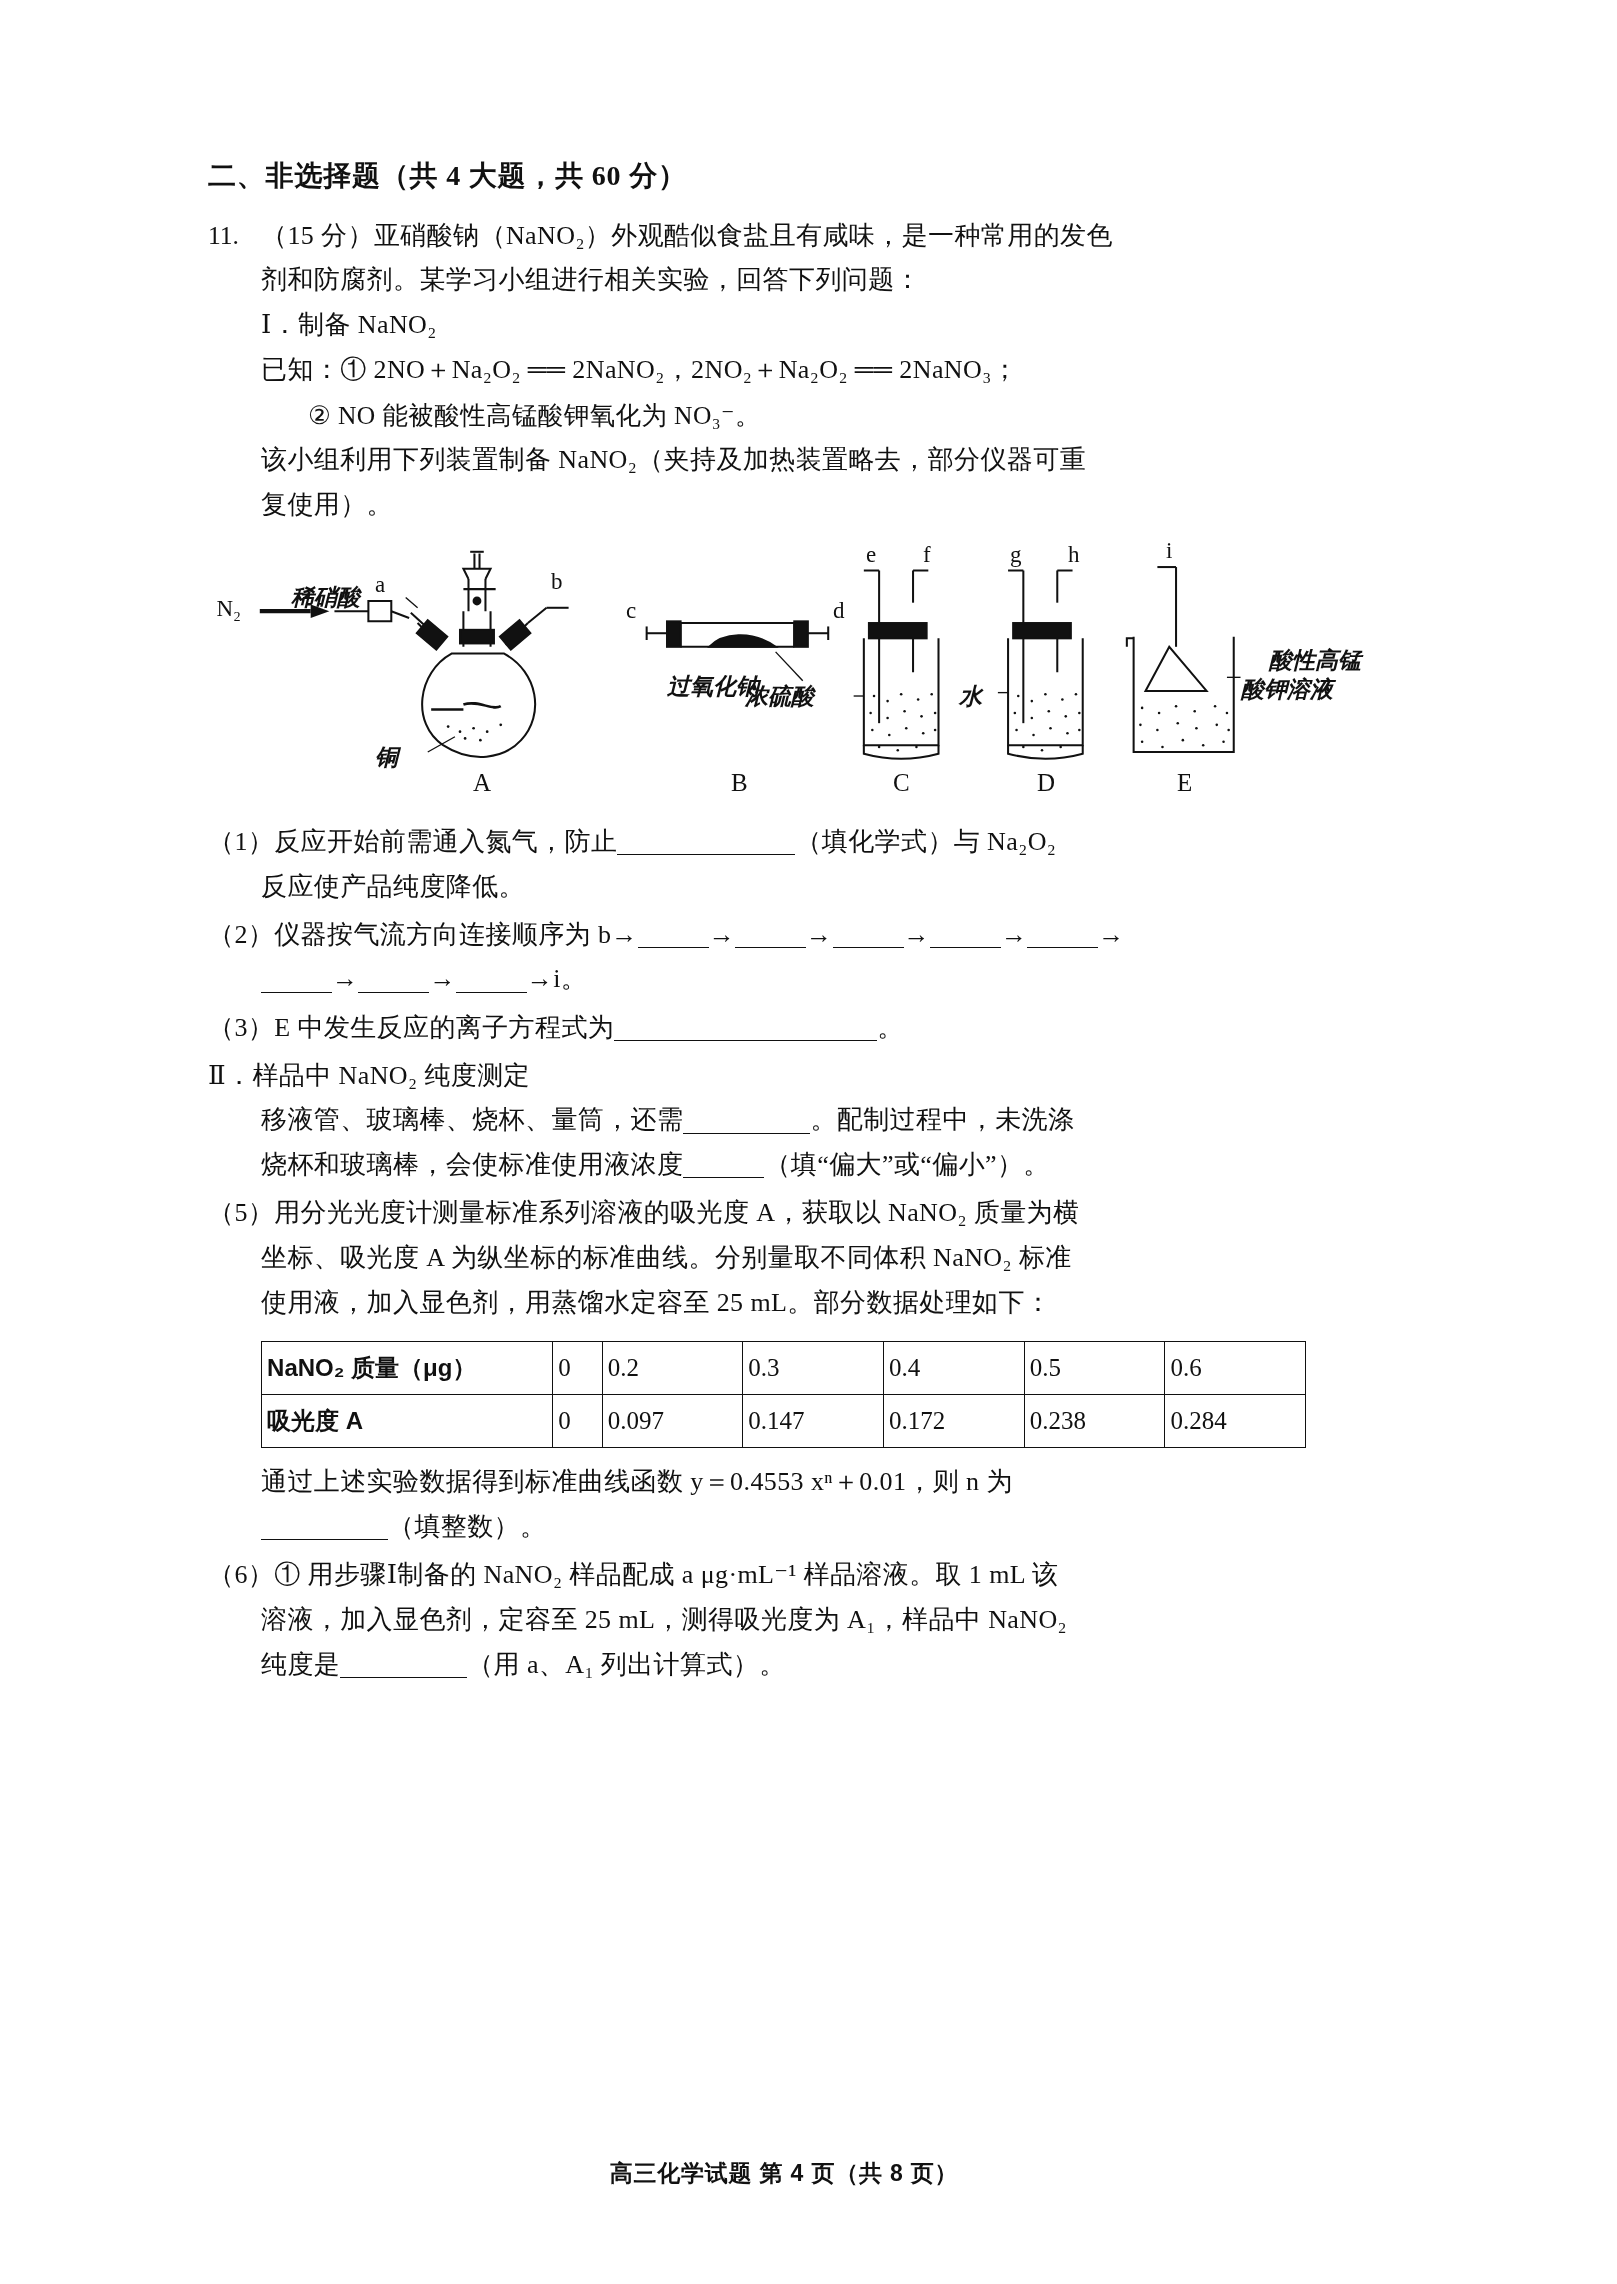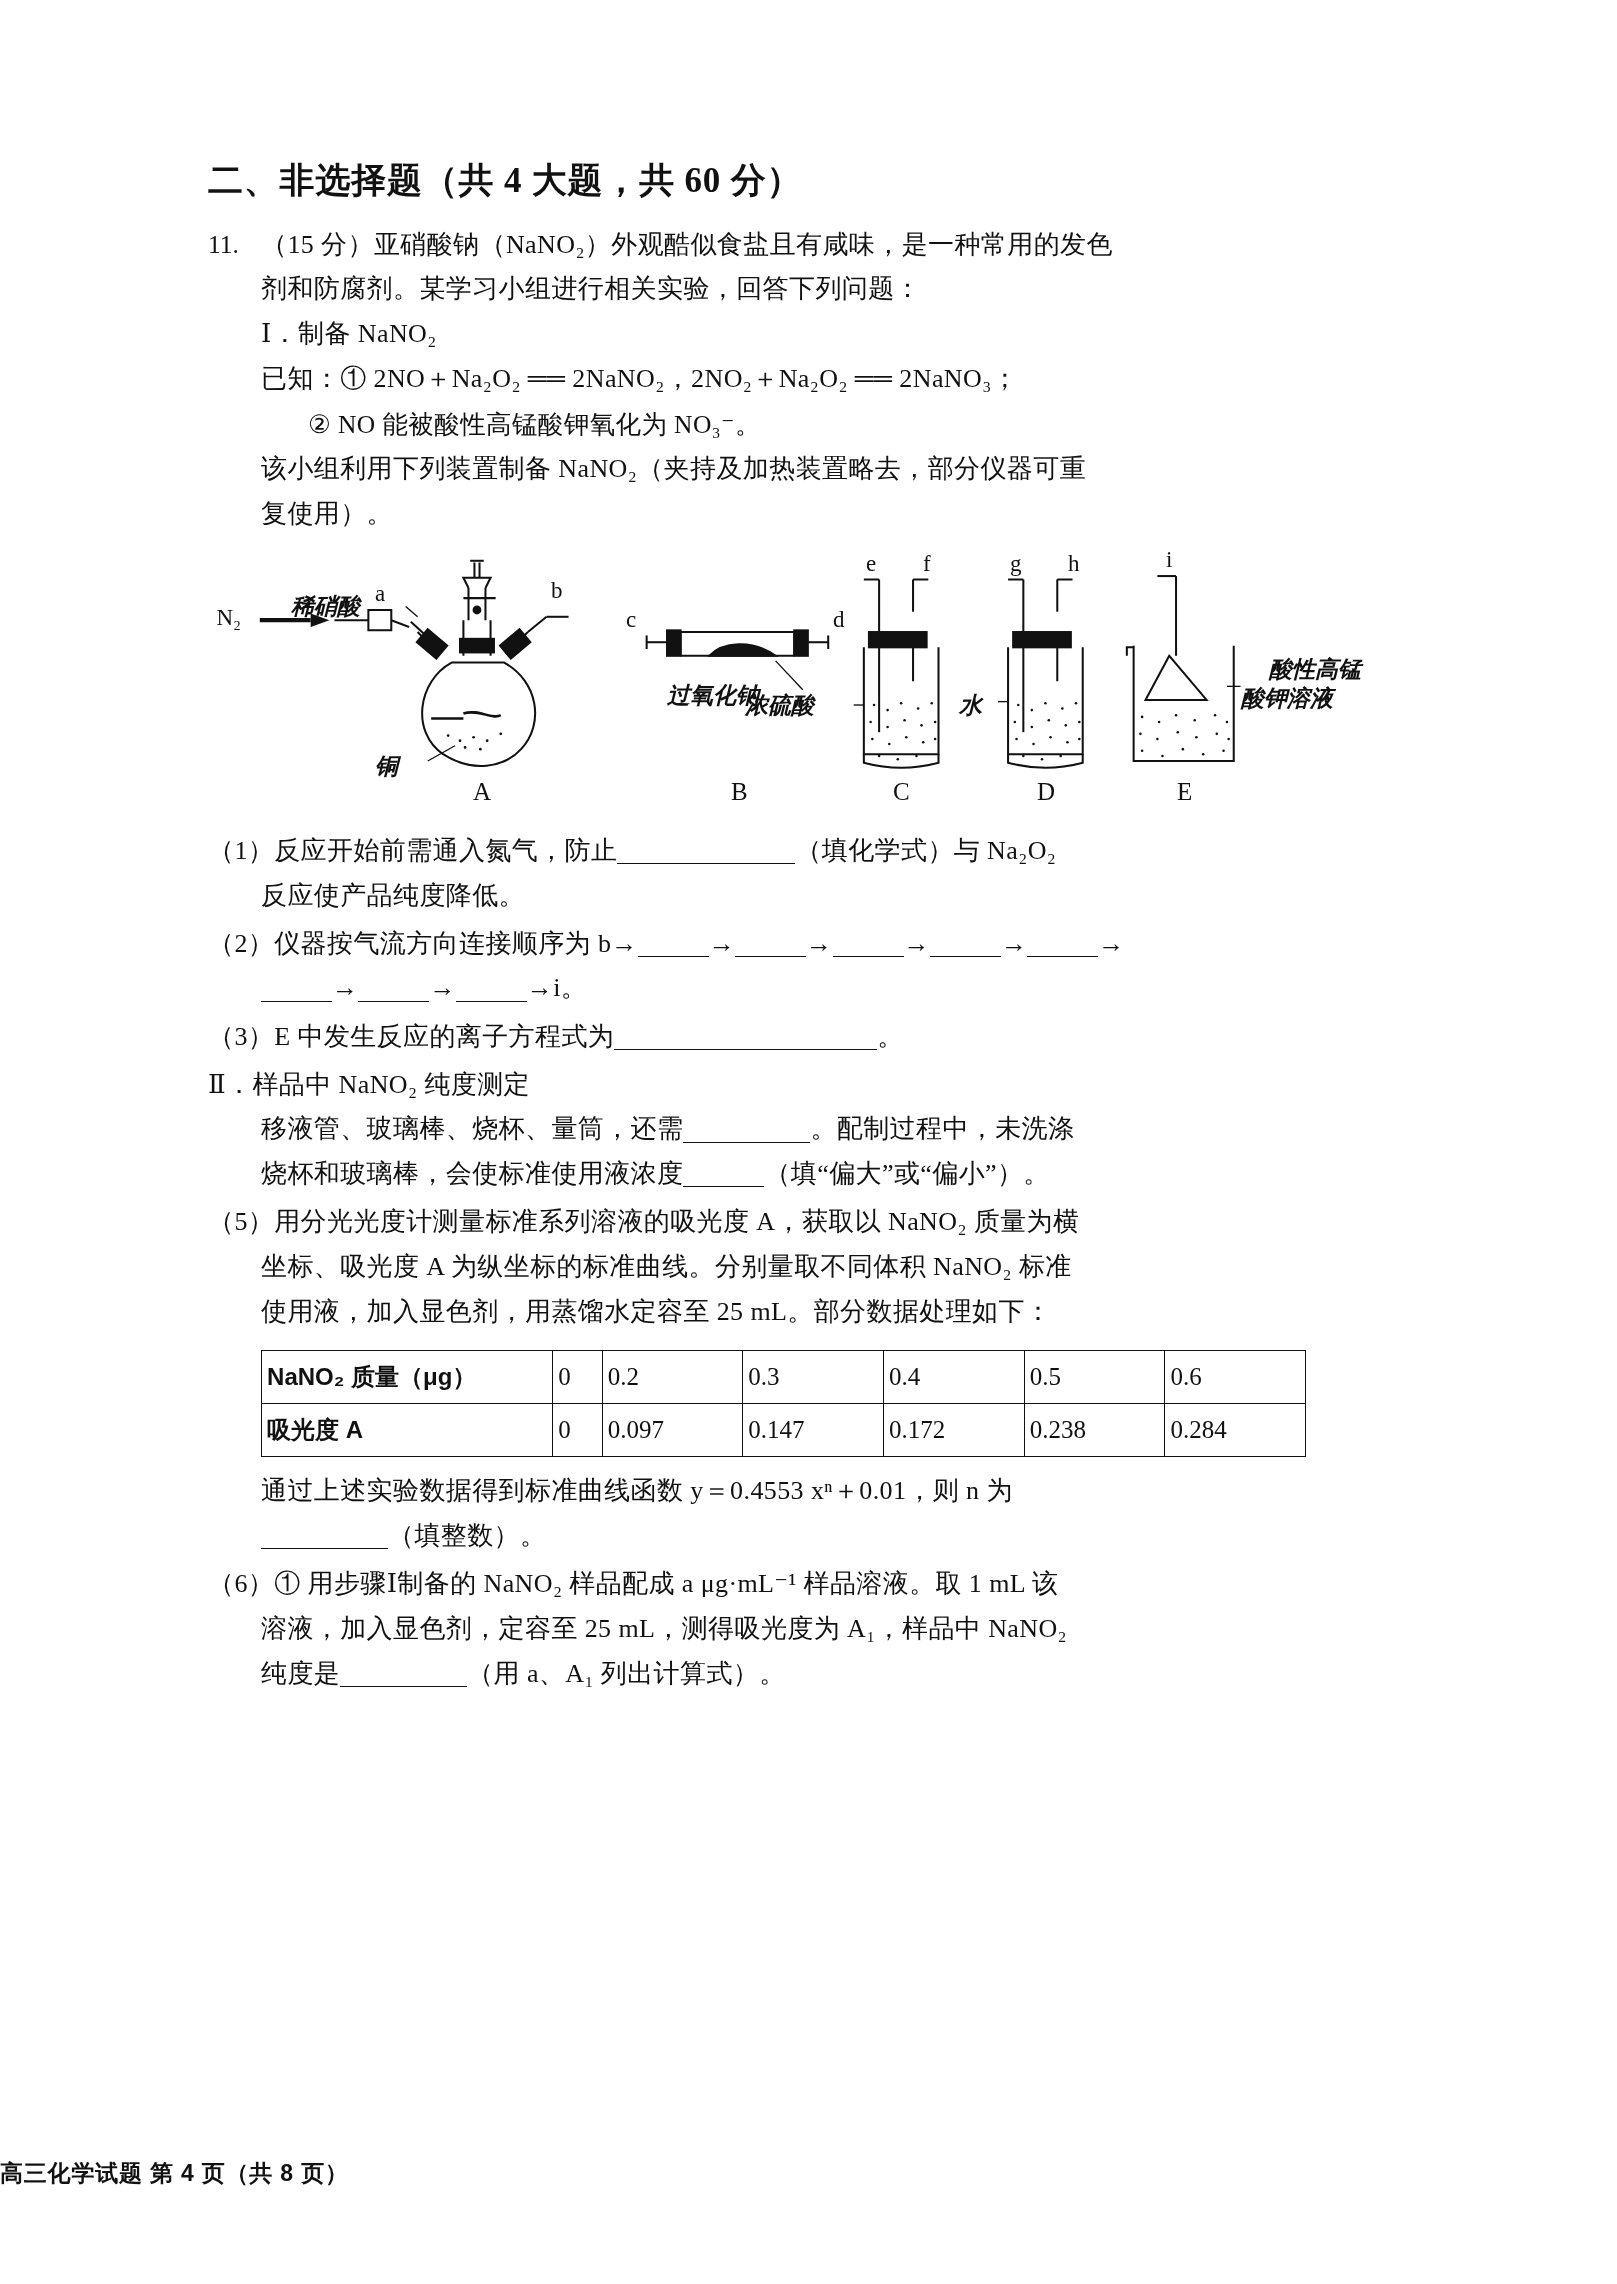--- a/index.html
+++ b/index.html
@@ -23,21 +23,21 @@
     padding: 0;
     box-sizing: border-box;
   }
   .content {
     position: absolute;
     left: 208px;
     top: 157px;
     width: 1198px;
   }
   .section-title {
-    font-size: 35px;
+    font-size: 28px;
     font-weight: bold;
     letter-spacing: 0.8px;
     margin-bottom: 18.7px;
   }
   .q-block {
     margin-bottom: 3.4px;
   }
   .line {
     font-size: 26px;
     line-height: 1.72;
@@ -122,21 +122,21 @@
     width: 280px;
     font-weight: bold;
     font-family: "Liberation Sans", sans-serif;
     font-size: 24px;
   }
   .footer {
     position: absolute;
     left: 0;
     top: 2158px;
     width: 1568px;
-    text-align: left;
+    text-align: center;
     font-size: 23px;
     font-weight: bold;
     font-family: "Liberation Sans", sans-serif;
     letter-spacing: 0.8px;
   }
 </style>
 </head>
 <body>
 
 <div class="page">

